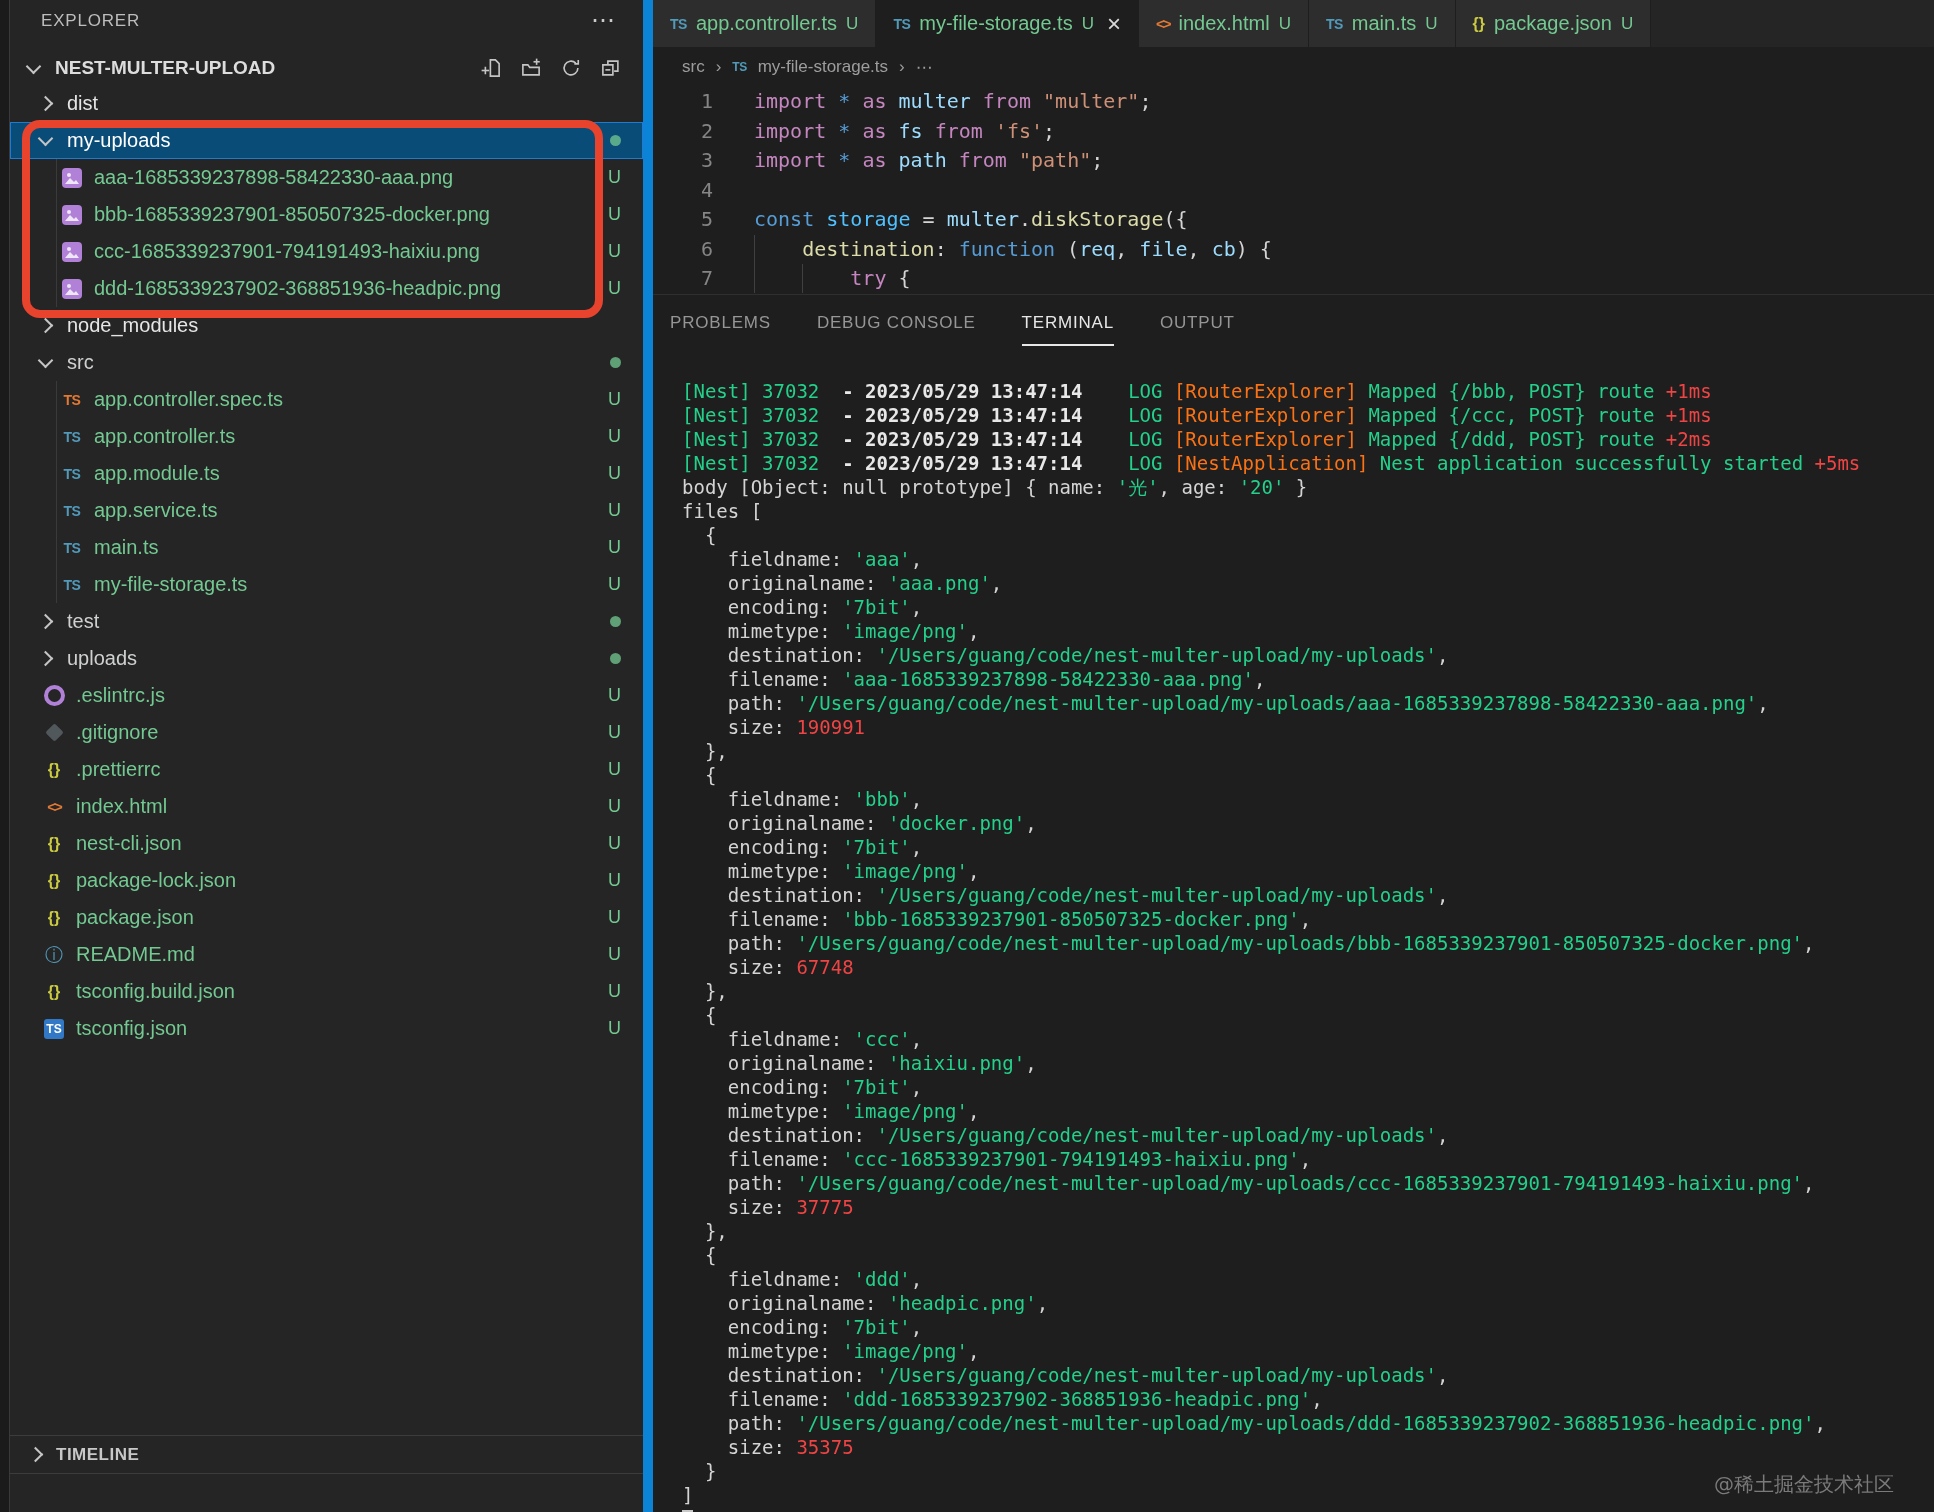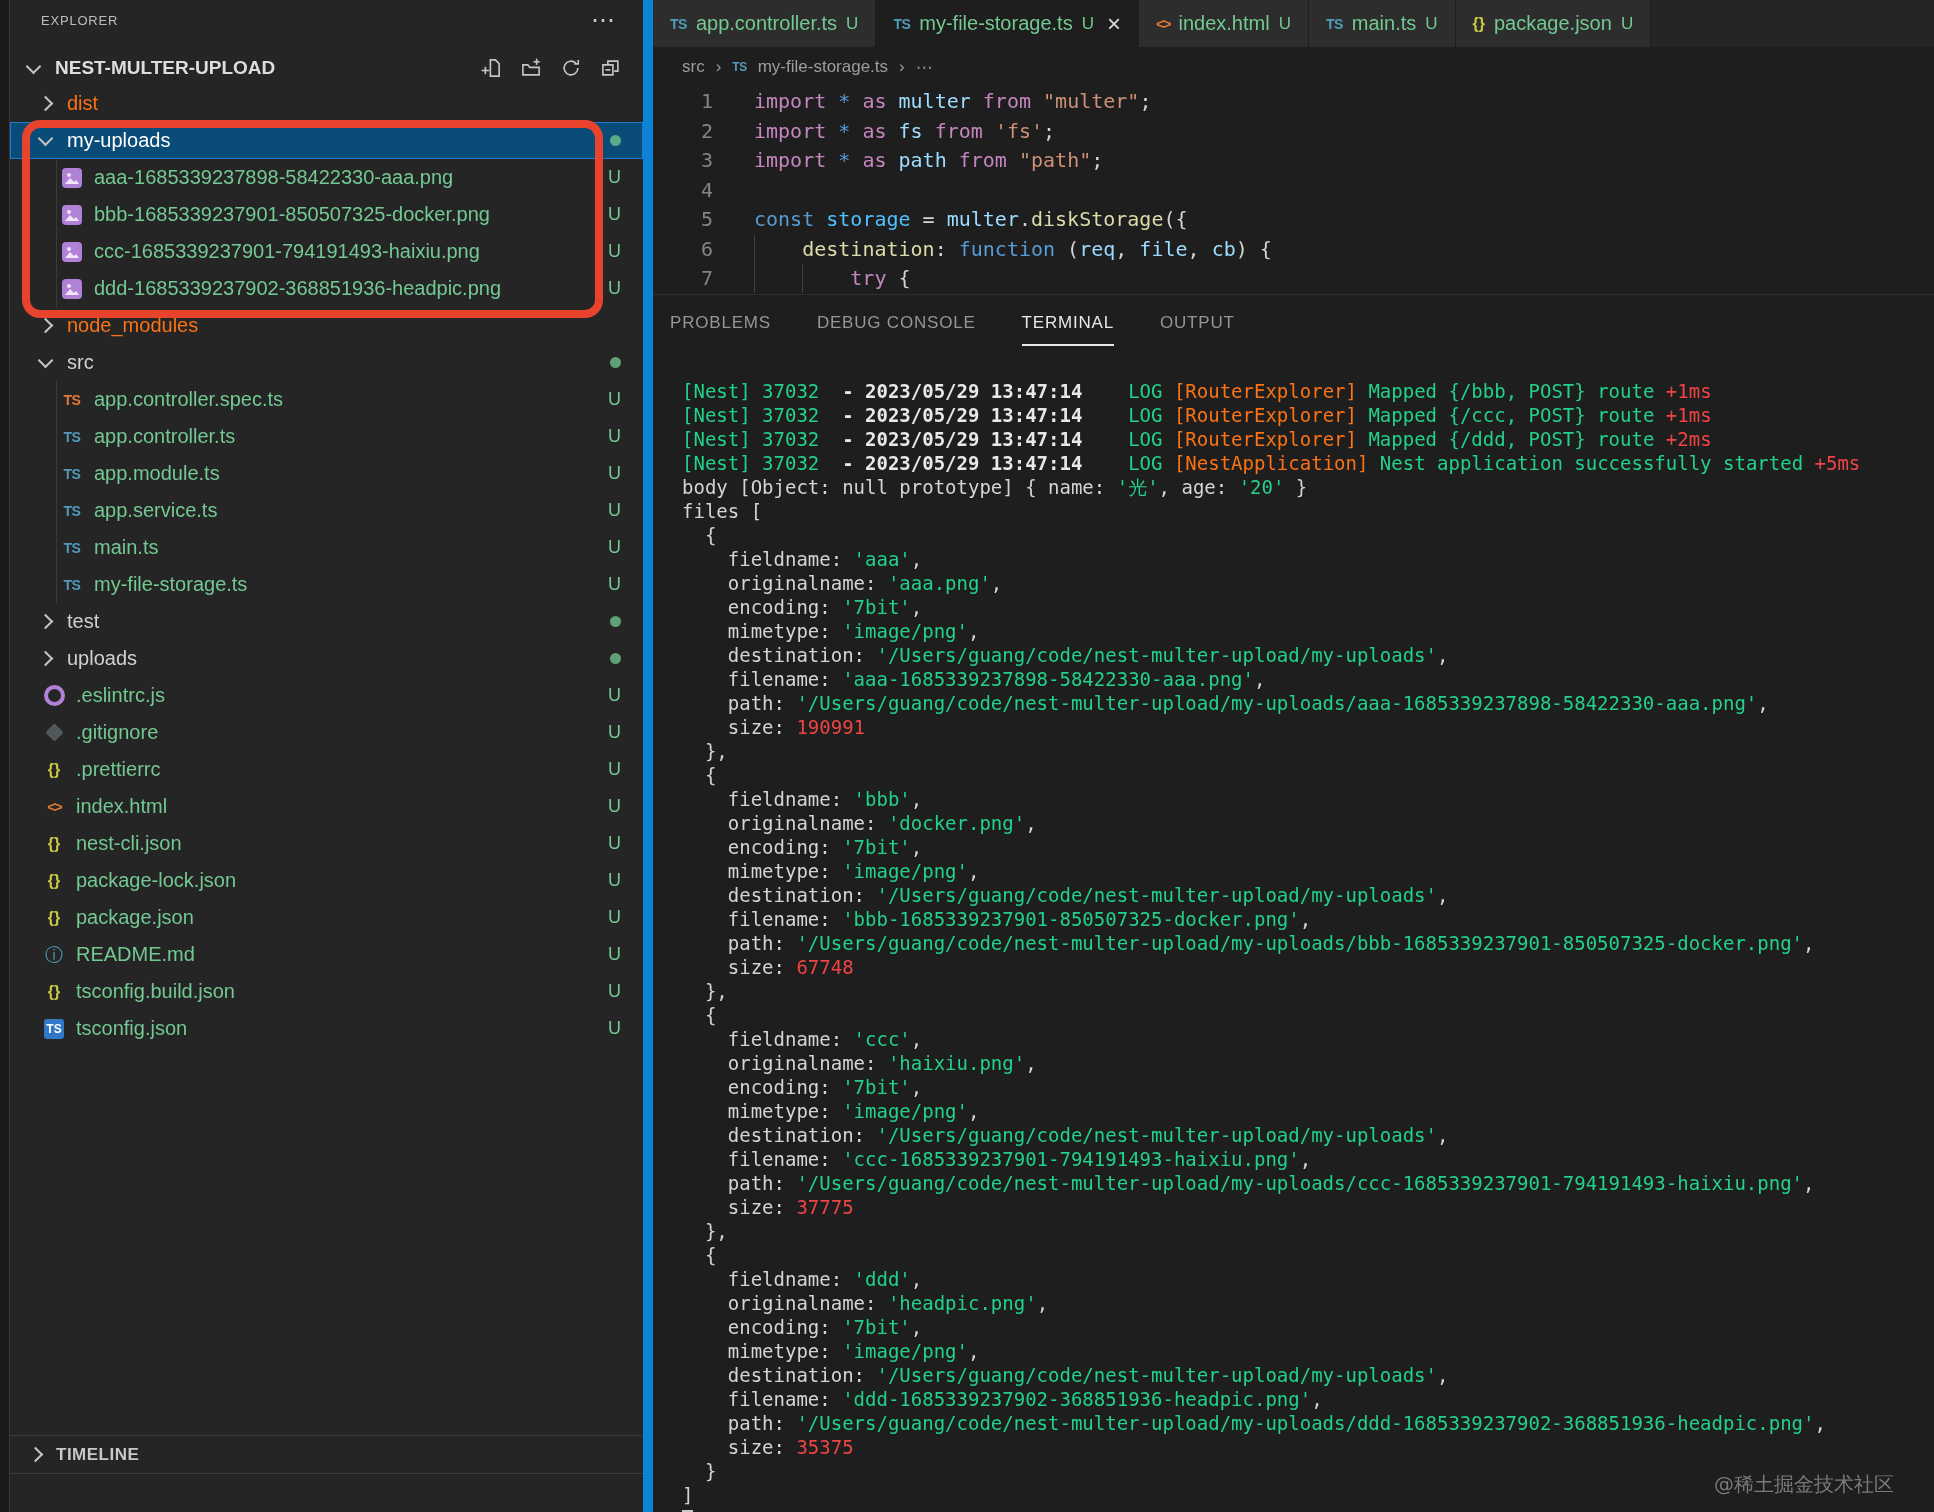--- a/index.html
+++ b/index.html
@@ -5,40 +5,40 @@
   html,body{margin:0;padding:0;background:#1e1e1e;width:1934px;height:1512px;overflow:hidden;
     font-family:"Liberation Sans",sans-serif;-webkit-font-smoothing:antialiased;}
   .app{position:absolute;inset:0;width:1934px;height:1512px;background:#1e1e1e;overflow:hidden;}
 
   
   .left-strip{position:absolute;left:0;top:0;width:10px;height:100%;background:#1b1b1c;border-right:1px solid #3a3a3a;box-sizing:border-box;}
   .sash{position:absolute;left:643px;top:0;width:10px;height:100%;background:#0b84d8;z-index:30;}
 
   
   .sidebar{position:absolute;left:10px;top:0;width:633px;height:100%;background:#252526;overflow:hidden;}
-  .sb-title{position:absolute;top:0;left:0;right:0;height:42px;line-height:42px;padding-left:31px;color:#bdbdbd;font-size:13px;letter-spacing:.8px;}
+  .sb-title{position:absolute;top:0;left:0;right:0;height:42px;line-height:42px;padding-left:31px;color:#bdbdbd;font-size:17px;letter-spacing:.8px;}
   .sb-more{position:absolute;right:28px;top:0;height:42px;line-height:40px;color:#cccccc;font-size:24px;cursor:pointer;}
   .sb-project{position:absolute;top:52px;left:0;right:0;height:32px;display:flex;align-items:center;font-weight:bold;font-size:19px;color:#dddddd;}
   .sb-project .chev{margin-left:18px;margin-right:16px;}
   .actions{margin-left:auto;display:flex;gap:20px;padding-right:22px;}
   .actions svg{cursor:pointer;}
 
   .chev{width:9px;height:9px;border-right:2px solid #c5c5c5;border-bottom:2px solid #c5c5c5;display:inline-block;flex:none;}
   .chev.right{transform:rotate(-45deg);}
   .chev.down{transform:rotate(45deg);margin-top:-4px;}
 
   .tree{position:absolute;top:85px;left:0;right:0;}
   .row{height:37px;display:flex;align-items:center;position:relative;font-size:20px;color:#cfd0d0;cursor:pointer;padding-left:30px;}
   .row.d1{padding-left:48px;}
   .row .chev{margin-right:16px;}
   .row .fic{width:28px;flex:none;margin-right:8px;display:inline-flex;justify-content:center;align-items:center;}
   .row.sel{background:#0a4c78;box-shadow:inset 0 0 0 1px #1f7ad0;color:#ffffff;}
   .lab{white-space:nowrap;}
   .lab.green{color:#73c991;}
-  .lab.dim{color:#f97316;text-align:right;}
+  .lab.dim{color:#e5e5e5;text-align:right;}
   .badge{margin-left:auto;margin-right:22px;flex:none;}
   .badge.u{color:#73c991;font-size:18px;}
   .badge.dot{width:11px;height:11px;border-radius:50%;background:#73c991;opacity:.75;}
   .guide{position:absolute;left:46px;top:0;bottom:0;width:1px;background:#3a3a3a;}
 
   
   .ticon{color:#519aba;font-weight:bold;font-size:14px;letter-spacing:-0.5px;}
   .ticon.orange{color:#e37933;}
   .jsonic{color:#cbcb41;font-weight:bold;font-size:16px;}
   .htmlic{color:#e37933;font-weight:bold;font-size:15px;letter-spacing:-2px;}

